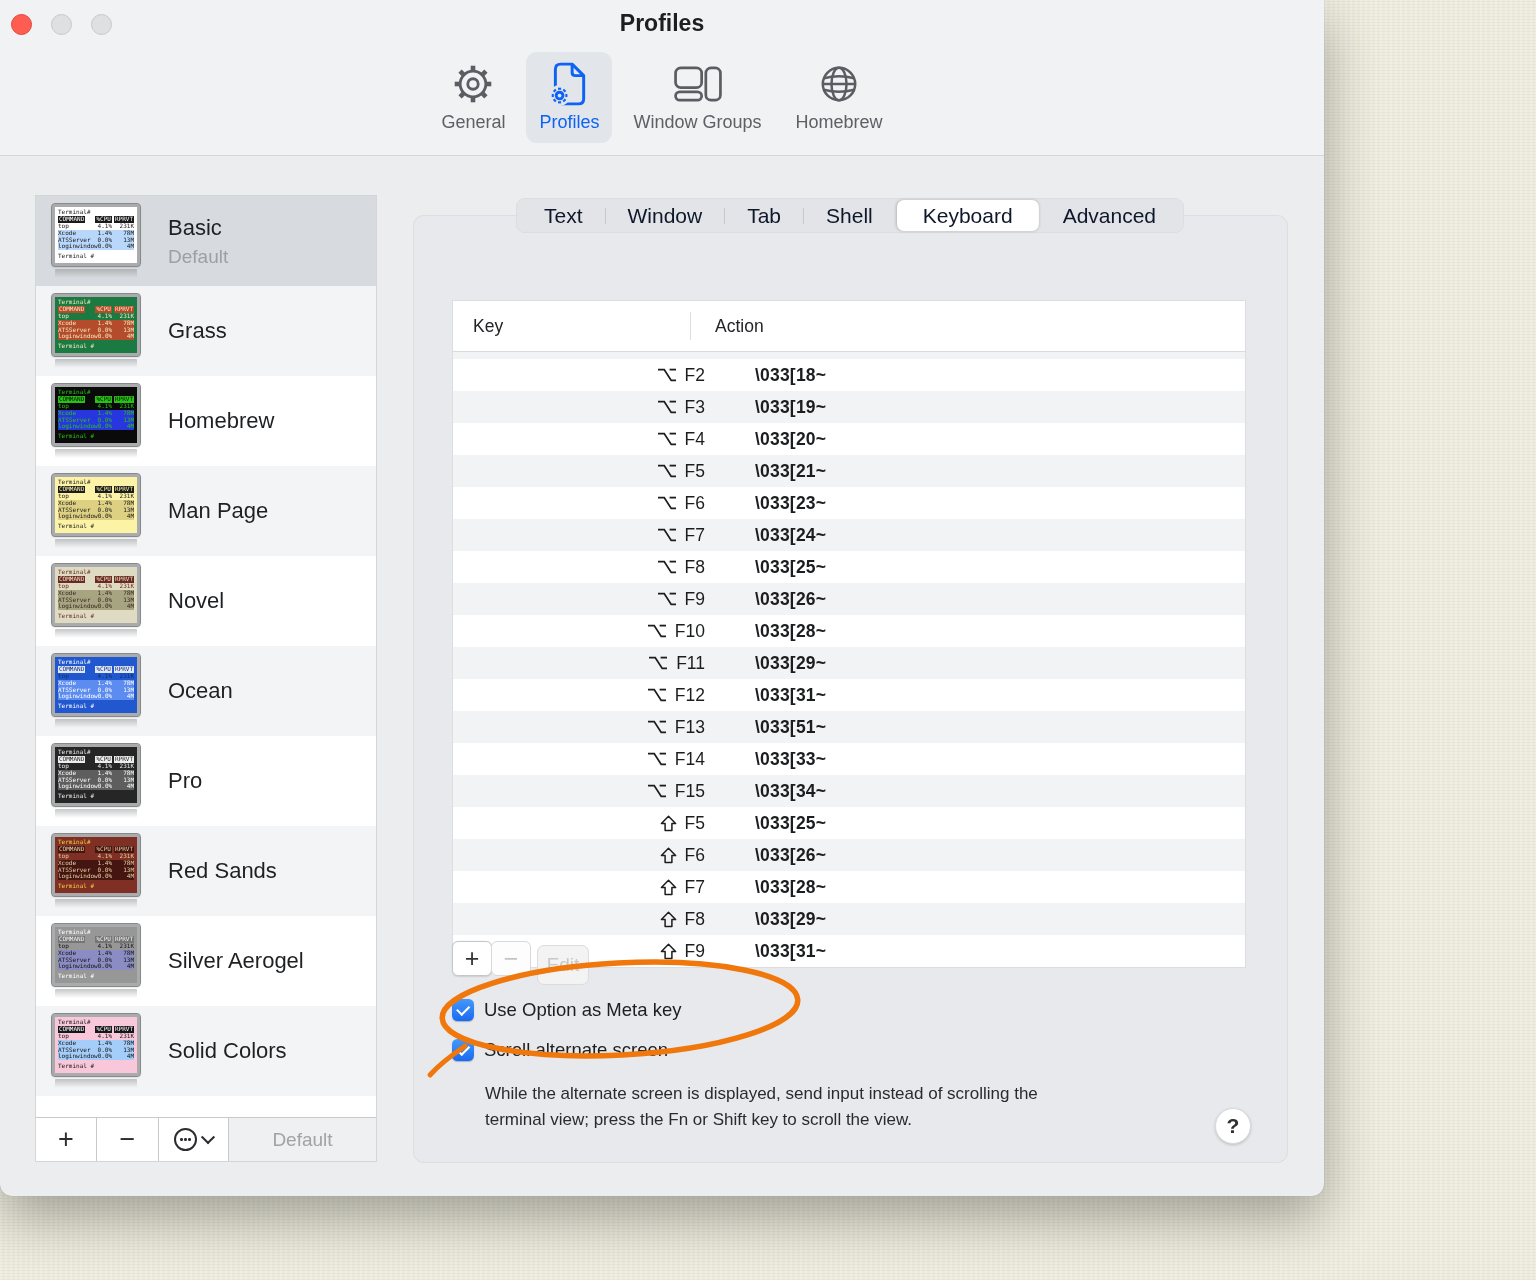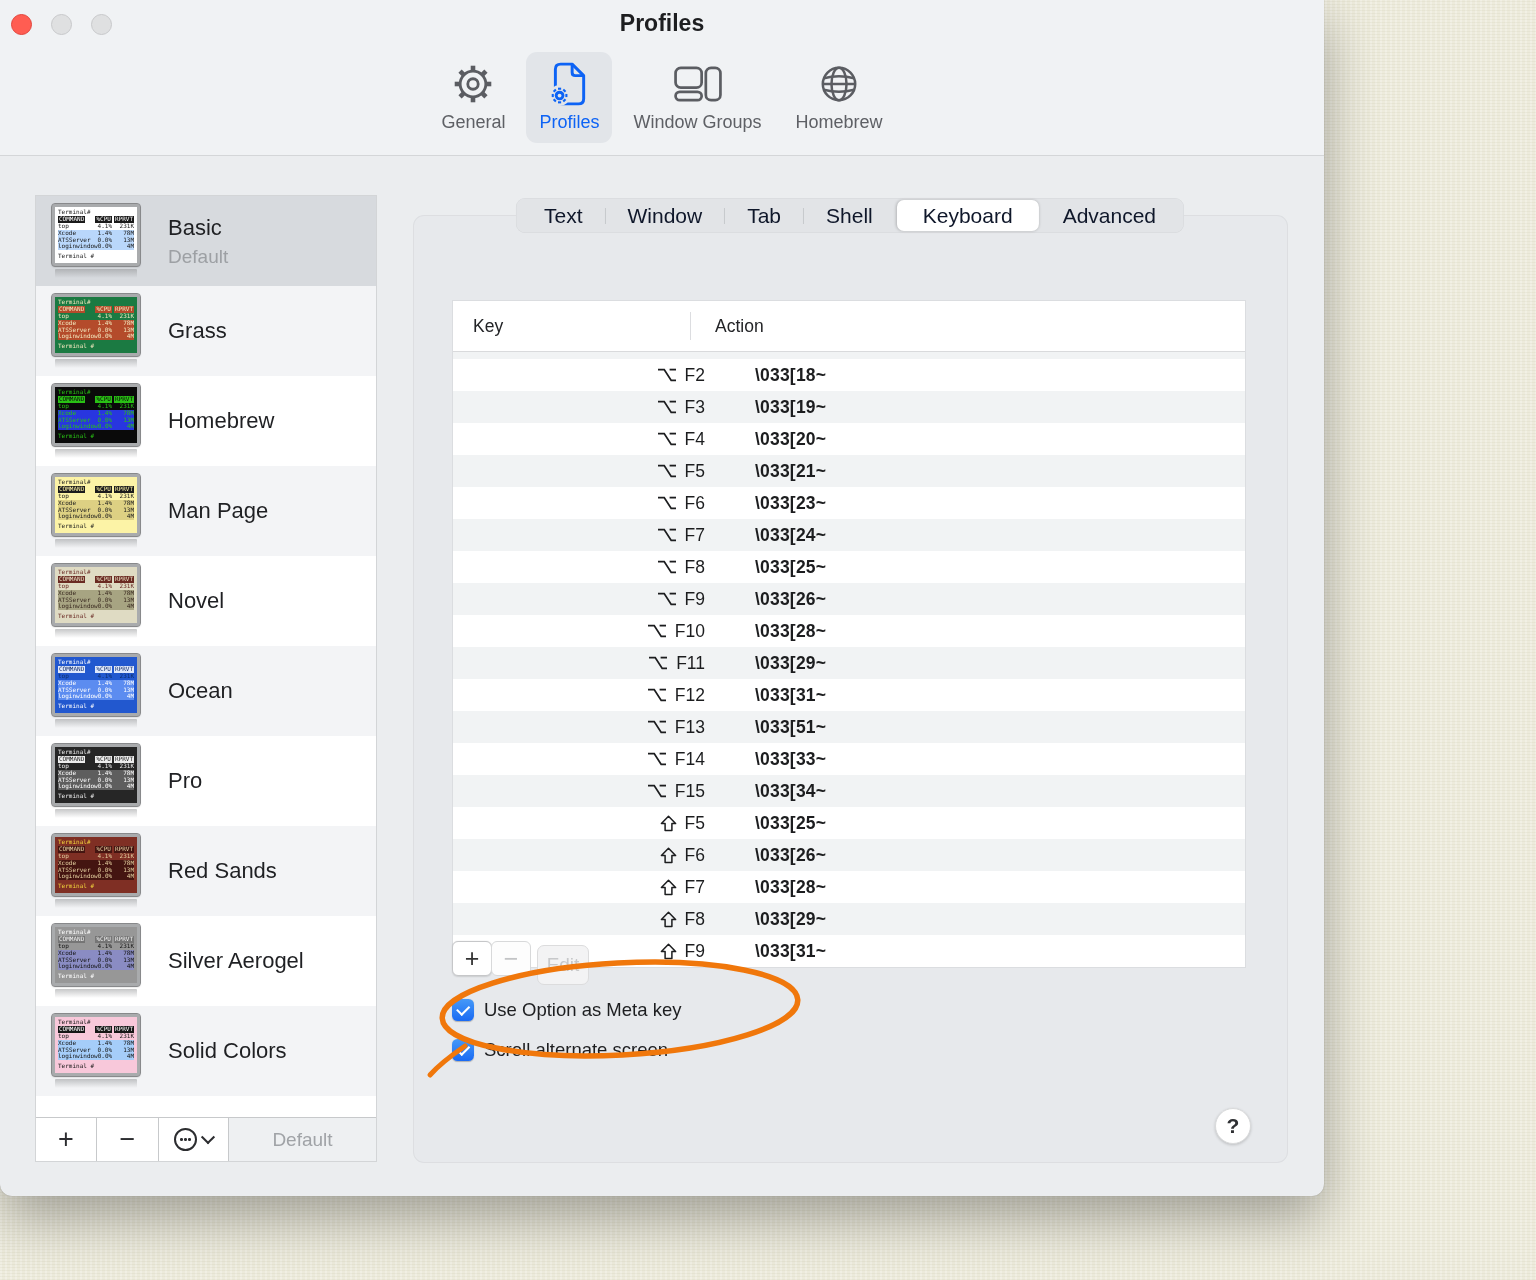--- a/index.html
+++ b/index.html
@@ -887,20 +887,24 @@
 
     <div class="chk-row meta">
       <div class="checkbox"></div>
       <div class="chk-label">Use Option as Meta key</div>
     </div>
     <div class="chk-row scroll">
       <div class="checkbox"></div>
       <div class="chk-label">Scroll alternate screen</div>
     </div>
 
+    <div class="help-para">
+      <div>While the alternate screen is displayed, send input instead of scrolling the</div>
+      <div>terminal view; press the Fn or Shift key to scroll the view.</div>
+    </div>
 
     <div class="help-btn">?</div>
 
     <svg class="circle-overlay" id="annotation-circle" width="400" height="135" viewBox="0 0 400 135" style="display: block;">
       <ellipse cx="195" cy="64" rx="178" ry="46" transform="rotate(-3 195 64)" fill="none" stroke="#f0770b" stroke-width="5.5" stroke-linecap="round"></ellipse>
       <path d="M40 101 C24 112 13 121 5 130" fill="none" stroke="#f0770b" stroke-width="5" stroke-linecap="round"></path>
     </svg>
 
   </div>
 </div>

